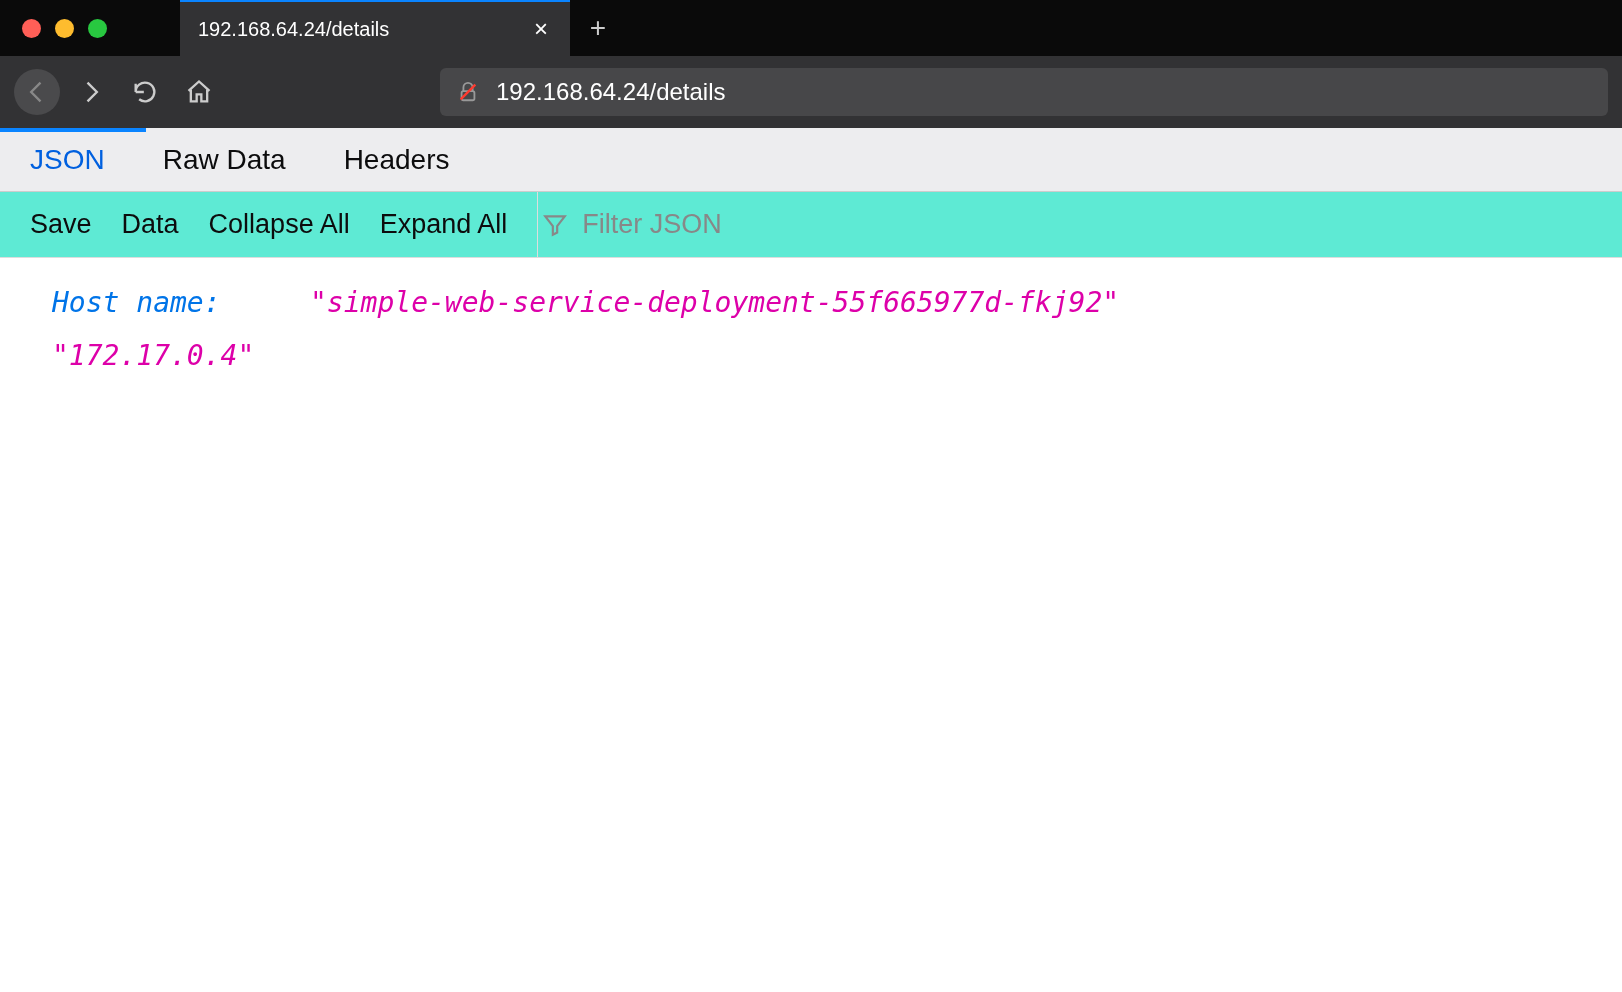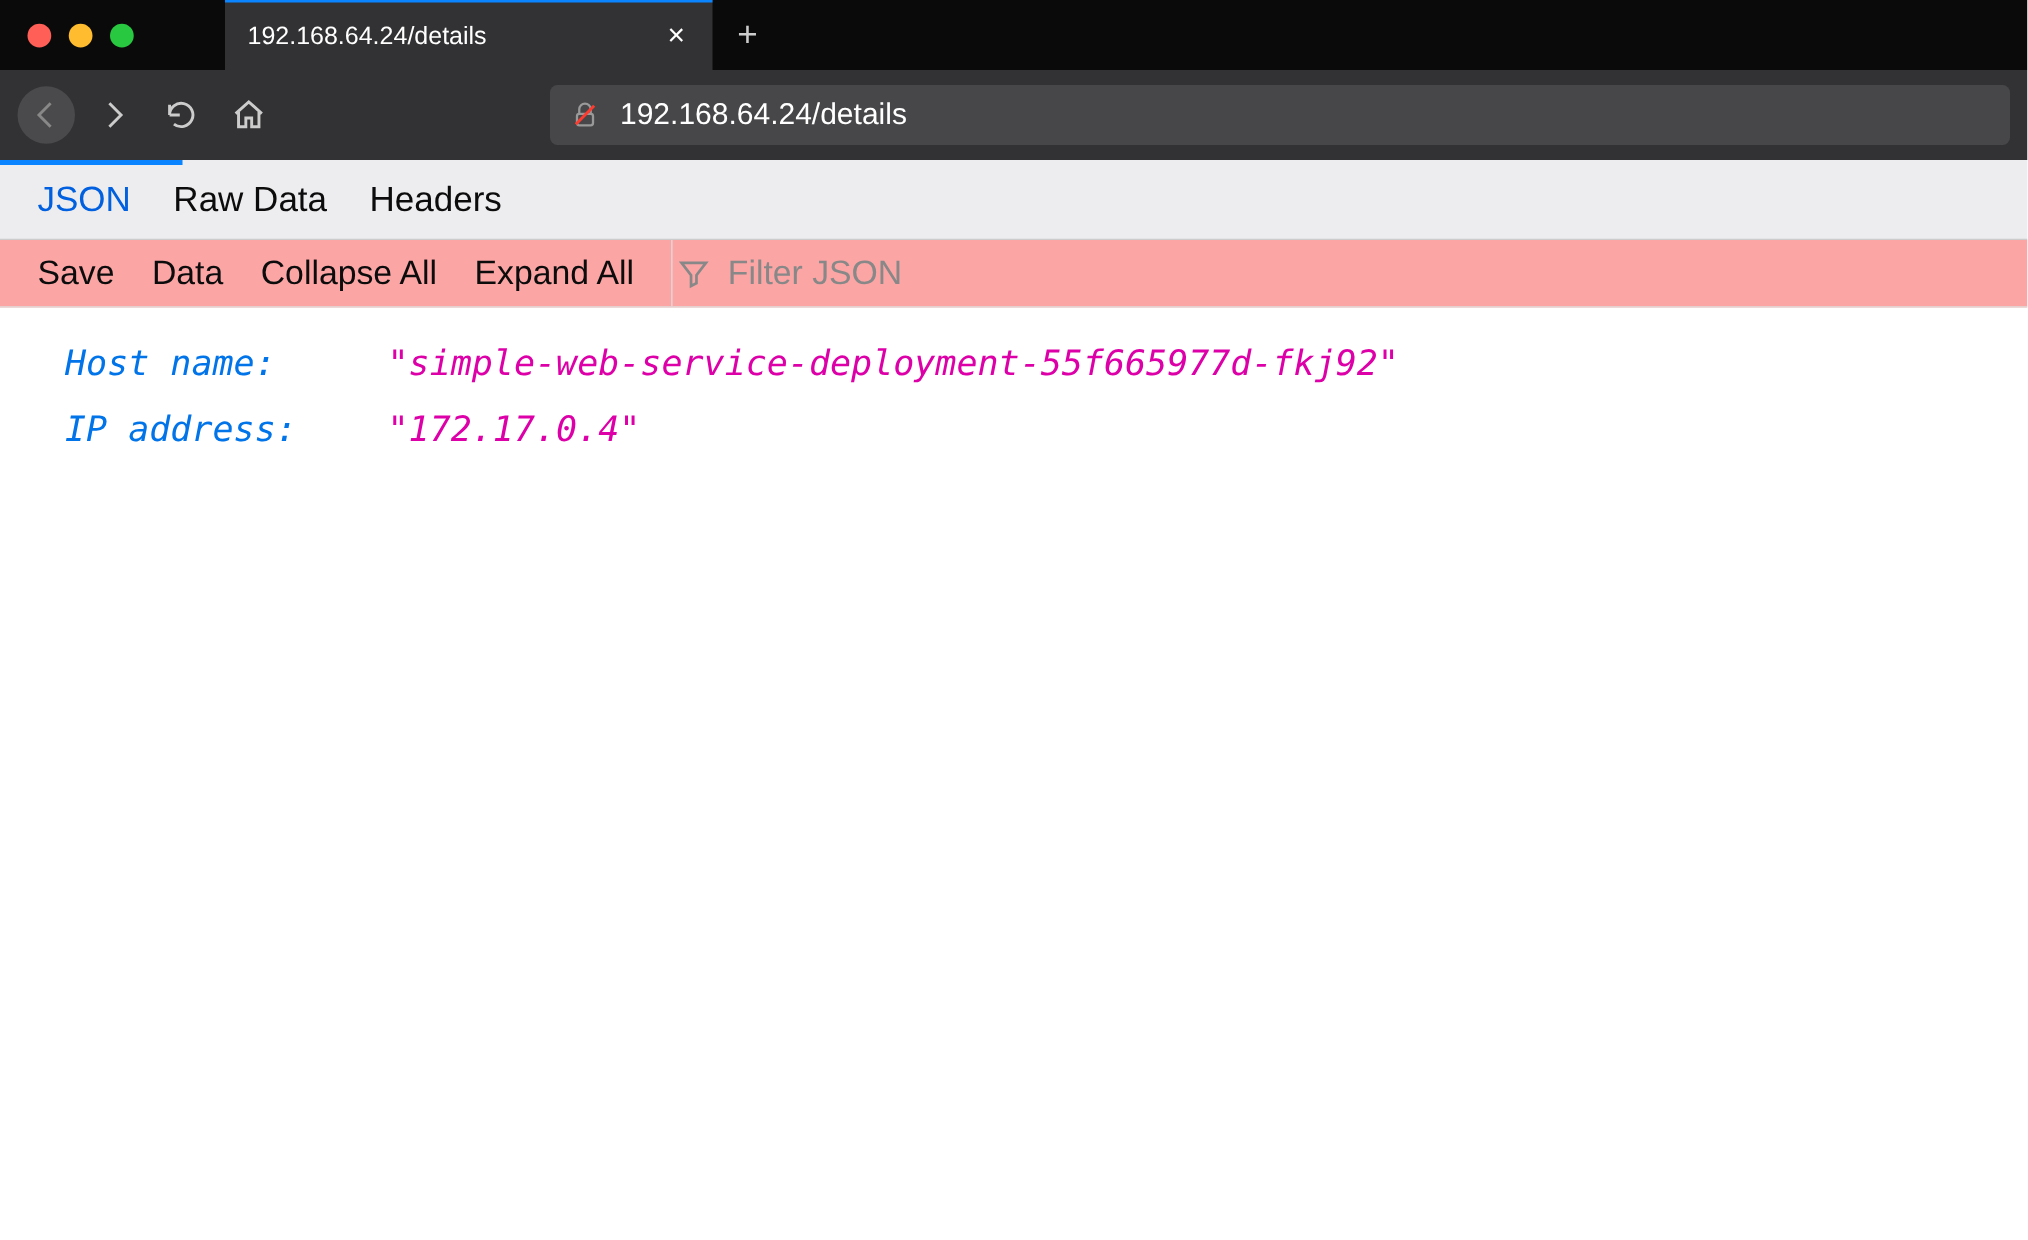--- a/index.html
+++ b/index.html
@@ -125,42 +125,42 @@
       color: #fff;
       font-size: 24px;
     }
     .view-tabs {
       background: #ededef;
       border-bottom: 1px solid #ccc;
       display: flex;
       align-items: center;
       height: 64px;
       padding: 0 30px;
-      gap: 34px;
+      gap: 58px;
     }
     .view-tab {
       font-size: 28px;
       color: #0c0c0d;
       cursor: pointer;
       height: 100%;
       display: flex;
       align-items: center;
       border-top: 3px solid transparent;
       border-bottom: 3px solid transparent;
     }
     .view-tab.active {
       color: #0060df;
       font-weight: 500;
     }
     .toolbar {
-      background: #fca5a5;
+      background: #5eead4;
       border-bottom: 1px solid #ddd;
       display: flex;
       align-items: center;
-      height: 54px;
+      height: 66px;
       padding: 0 30px;
       gap: 30px;
     }
     .toolbar-btn {
       font-size: 27px;
       color: #0c0c0d;
       cursor: pointer;
     }
     .filter-box {
       display: flex;
@@ -291,16 +291,15 @@
     <input class="filter-input" type="text" placeholder="Filter JSON" style="">
   </div>
 </div>
 
 <div class="json-viewer">
   <div class="json-row">
     <span class="json-key">Host name:</span>
     <span class="json-value">"simple-web-service-deployment-55f665977d-fkj92"</span>
   </div>
   <div class="json-row">
-    <span class="json-key">IP address:</span>
     <span class="json-value">"172.17.0.4"</span>
   </div>
 </div>
 
 </body></html>

